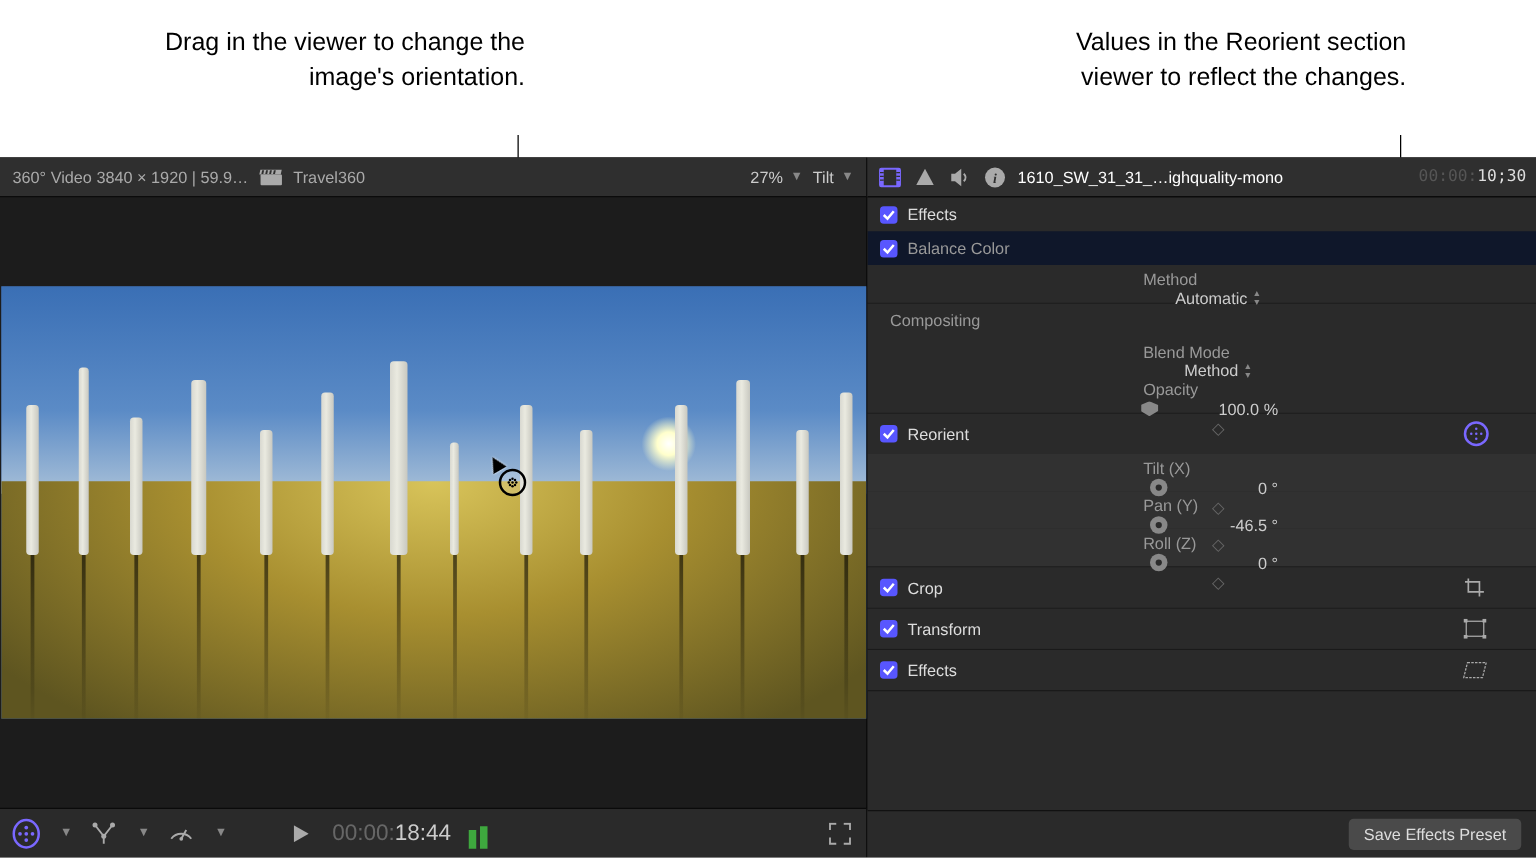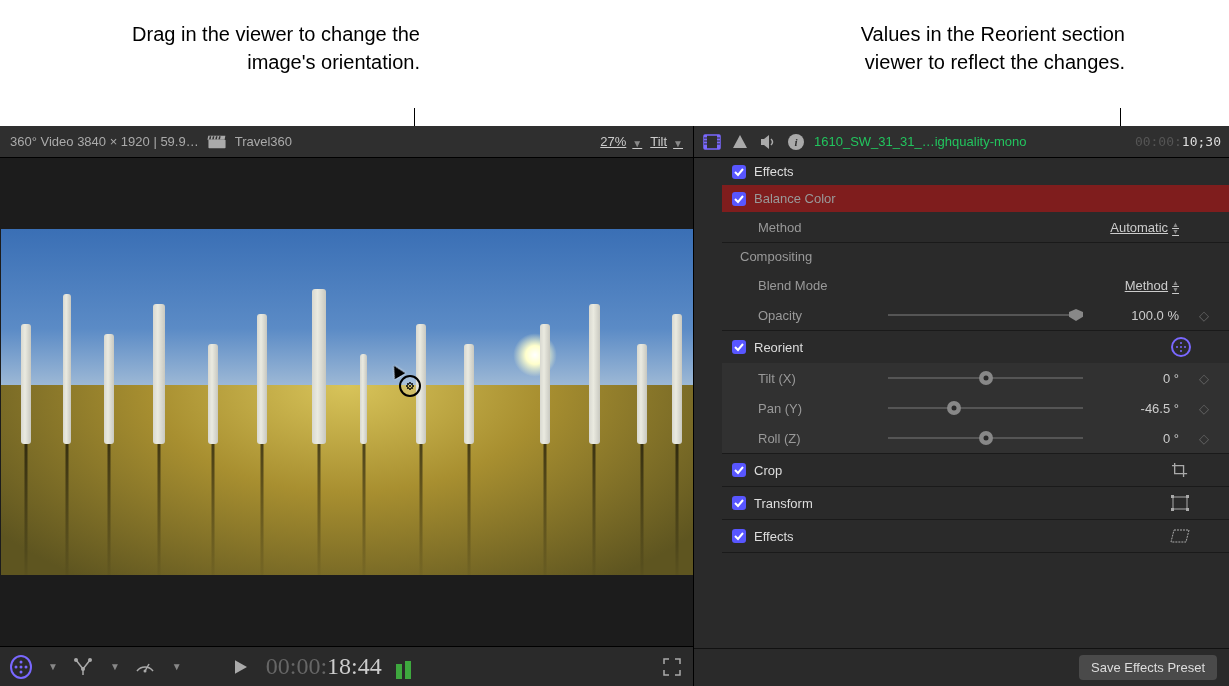--- a/index.html
+++ b/index.html
@@ -135,69 +135,68 @@
     .reorient-tool {
       width: 24px; height: 24px; border: 2px solid #7a68ff; border-radius: 50%;
       position: relative;
     }
     .reorient-tool::before {
       content: ""; position: absolute; top: 50%; left: 50%; transform: translate(-50%,-50%);
       width: 3px; height: 3px; background: #7a68ff; border-radius: 50%;
       box-shadow: 5px 0 0 #7a68ff, -5px 0 0 #7a68ff, 0 5px 0 #7a68ff, 0 -5px 0 #7a68ff;
     }
     .timecode {
-      font-family: Liberation Serif, serif; font-size: 24px; color: #666;
+      font-family: Liberation Sans, sans-serif; font-size: 18px; color: #666;
     }
     .timecode .bright { color: #ccc; }
     .audio-meter {
       width: 30px; height: 24px; display: flex; gap: 3px; align-items: flex-end;
     }
     .audio-meter span { width: 6px; background: #3ea83e; }
     .expand-icon svg { width: 18px; height: 18px; }
 
     .inspector-panel {
       flex: 1;
       background: #2a2a2a;
       display: flex; flex-direction: column;
     }
     .inspector-header {
       height: 32px; background: #2f2f2f; display: flex; align-items: center;
       padding: 0 8px; gap: 8px; border-bottom: 1px solid #000;
     }
-    .inspector-header .clipname { color: #22c55e; flex: 1; font-size: 13px; overflow: hidden; text-overflow: ellipsis; white-space: nowrap; }
+    .inspector-header .clipname { color: #ffffff; flex: 1; font-size: 13px; overflow: hidden; text-overflow: ellipsis; white-space: nowrap; }
     .tc-display { font-family: monospace; color: #555; font-size: 13px; }
     .tc-display .on { color: #ddd; }
     .tab-icon { width: 20px; height: 20px; display: flex; align-items: center; justify-content: center; }
 
     .inspector-body { flex: 1; overflow: auto; }
     .section {
       border-bottom: 1px solid #1a1a1a;
-      margin-left: 28px;
     }
     .section-header {
       display: flex; align-items: center; padding: 6px 10px; gap: 8px;
       background: #2a2a2a;
     }
-    .section-header.darker { background: #7f1d1d; }
+    .section-header.darker { background: #0f172a; }
     .checkbox {
       width: 14px; height: 14px; border-radius: 3px; background: #5856ff;
       display: flex; align-items: center; justify-content: center;
     }
     .checkbox svg { width: 10px; height: 10px; }
     .section-title { color: #ddd; font-weight: 500; }
     .section-title.sub { color: #999; font-weight: normal; }
     .row {
-      display: flex; align-items: center; padding: 4px 10px 4px 36px; gap: 10px;
-      background: #2a2a2a; height: 30px;
+      display: flex; align-items: center; padding: 4px 10px 4px 36px; 
+      background: #2a2a2a; height: 30px; flex-direction: column;
     }
     .row.darker { background: #313131; }
     .row-label { width: 120px; color: #999; }
     .row-control { flex: 1; display: flex; align-items: center; gap: 8px; justify-content: flex-end; }
     .popup {
-      color: #ccc; display: flex; align-items: flex-end; gap: 4px; text-decoration: underline;
+      color: #ccc; display: flex; align-items: center; gap: 4px;
     }
     .popup-arrows {
       display: flex; flex-direction: column; font-size: 7px; line-height: 7px; color: #888;
     }
     .slider-track {
       flex: 1; height: 16px; position: relative; margin-right: 6px;
     }
     .slider-line {
       position: absolute; top: 50%; left: 0; right: 0; height: 2px; background: #555; transform: translateY(-50%);
     }

